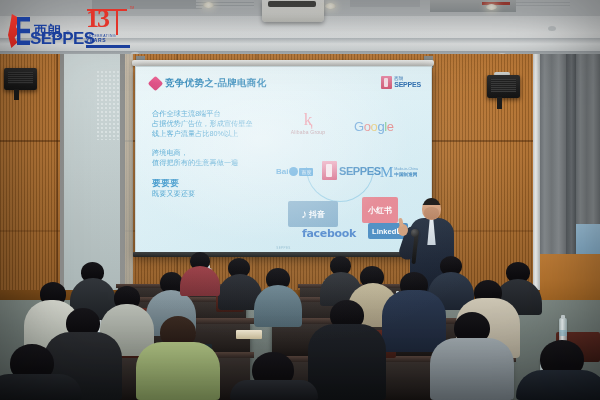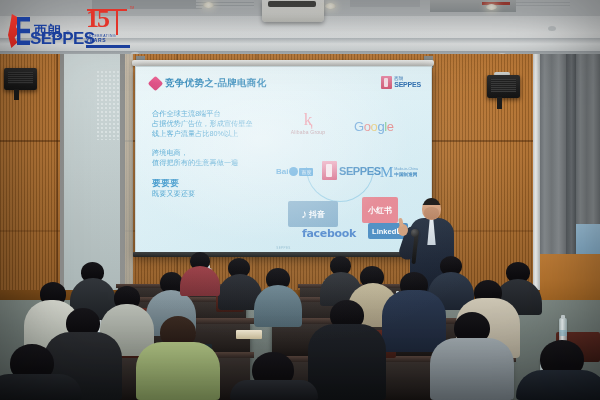--- a/index.html
+++ b/index.html
@@ -544,21 +544,21 @@
     </div>
     <div class="wm-cn">西朗</div>
     <div class="wm-r">®</div>
   </div>
   <div style="position:absolute;left:30px;top:30px;z-index:41;">
     <div class="wm-en">SEPPES</div>
   </div>
   <div class="wm-14" style="z-index:41;">
     <div class="bar"></div>
       <div class="bar2"></div>
-    <div class="num">15</div>
+    <div class="num">13</div>
     <div class="tm">TM</div>
     <div class="sub">
       <div class="s1">CELEBRATING</div>
       <div class="s2">YEARS</div>
       <div class="s3"></div>
     </div>
   </div>
 
 </div>
 

